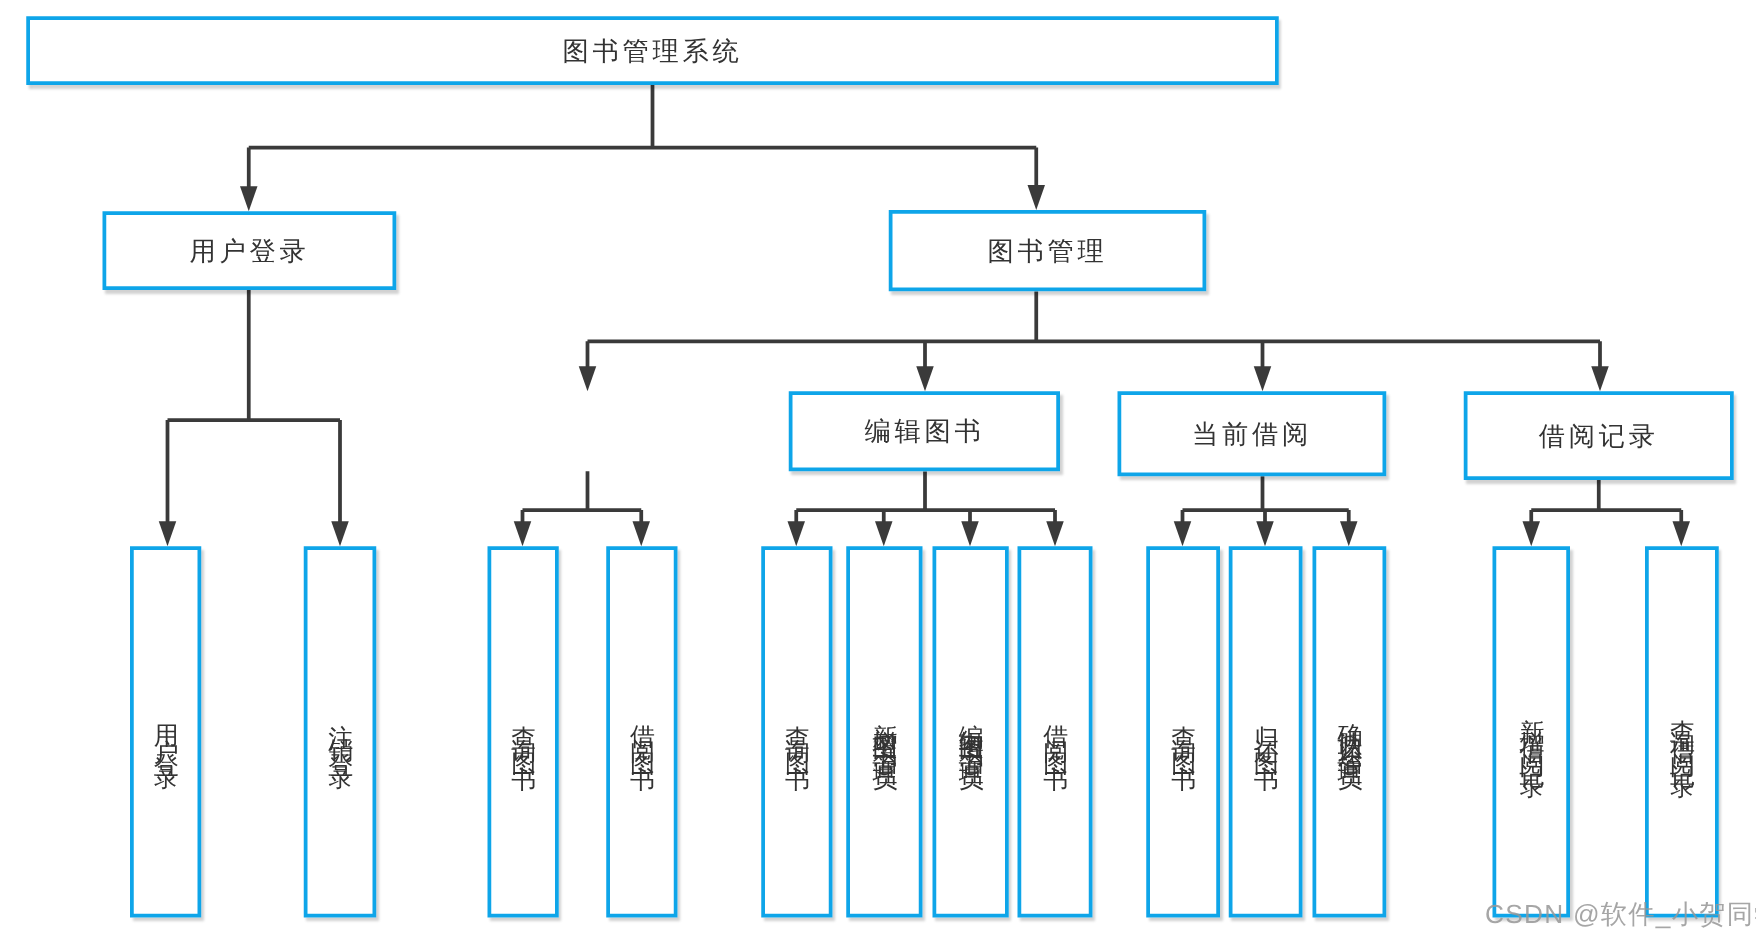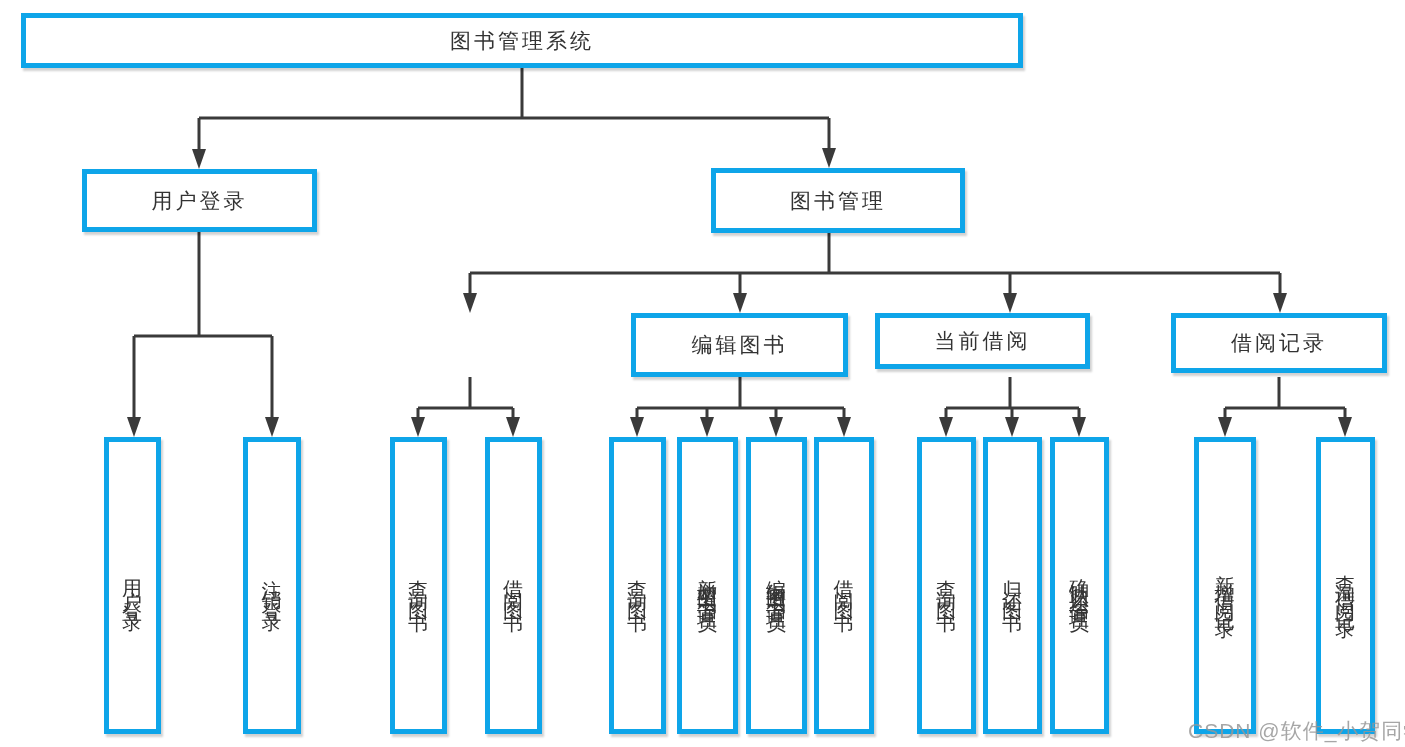--- a/index.html
+++ b/index.html
@@ -14,21 +14,21 @@
   .connectors {
     position: absolute;
     left: 0; top: 0;
     width: 1405px; height: 747px;
     z-index: 0;
   }
   .box {
     position: absolute;
     box-sizing: border-box;
     background: #ffffff;
-    border: 5px solid #0ea5e9;
+    border: 3px solid #0ea5e9;
     box-shadow: 2px 3px 2px rgba(0,0,0,0.18);
     display: flex;
     align-items: center;
     justify-content: center;
     z-index: 1;
   }
   .hlabel {
     font-size: 21px;
     letter-spacing: 3px;
     color: #333333;
@@ -99,24 +99,24 @@
   <div class="box" style="left:82px;top:169px;width:235px;height:63px">
     <span class="hlabel">用户登录</span>
   </div>
   <div class="box" style="left:711px;top:168px;width:254px;height:65px">
     <span class="hlabel">图书管理</span>
   </div>
 
   <div class="box" style="left:631px;top:313px;width:217px;height:64px">
     <span class="hlabel">编辑图书</span>
   </div>
-  <div class="box" style="left:875px;top:313px;width:215px;height:56px">
+  <div class="box" style="left:894px;top:313px;width:215px;height:68px">
     <span class="hlabel">当前借阅</span>
   </div>
-  <div class="box" style="left:1171px;top:313px;width:216px;height:60px">
+  <div class="box" style="left:1171px;top:313px;width:216px;height:71px">
     <span class="hlabel">借阅记录</span>
   </div>
 
   <div class="box vbox" style="left:104px;width:57px">
     <span class="vlabel sp-lg">用户登录</span>
   </div>
   <div class="box vbox" style="left:243px;width:58px">
     <span class="vlabel sp-lg">注销登录</span>
   </div>
 

